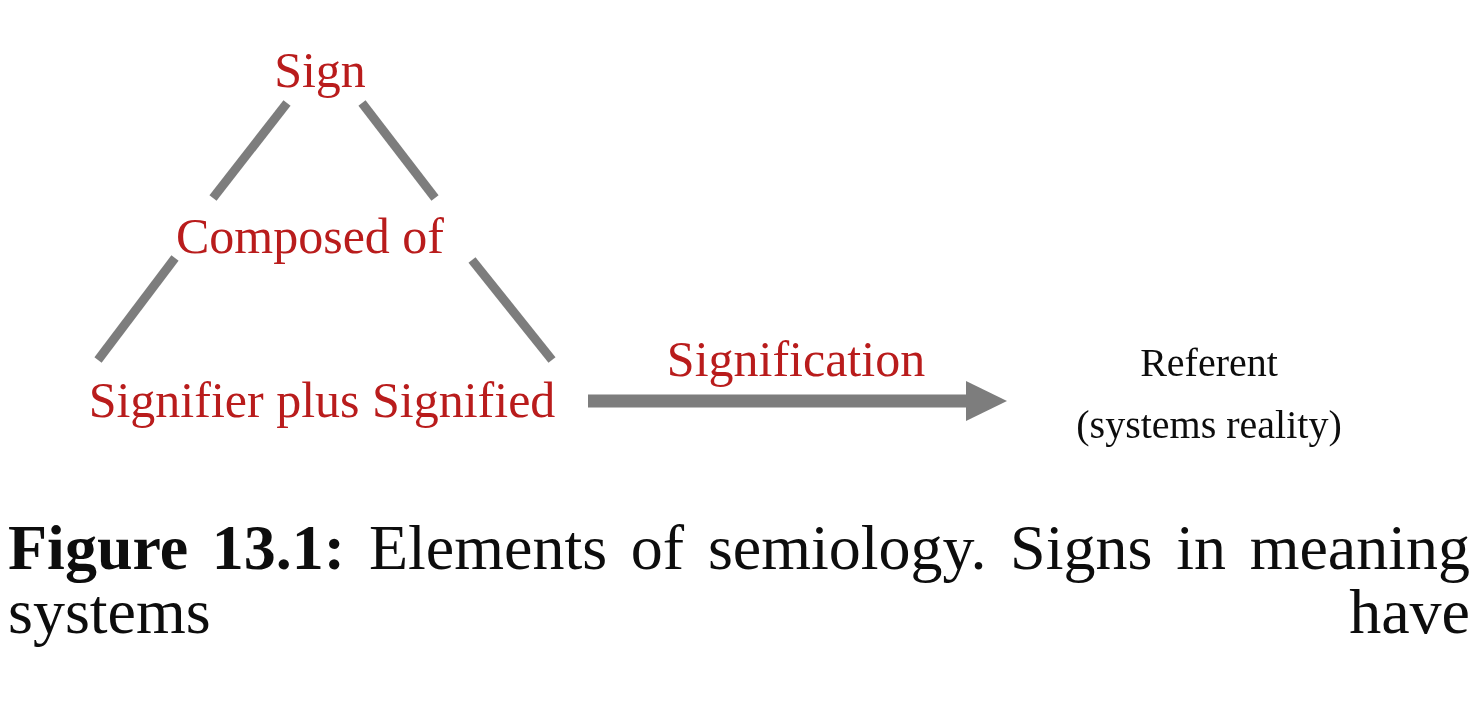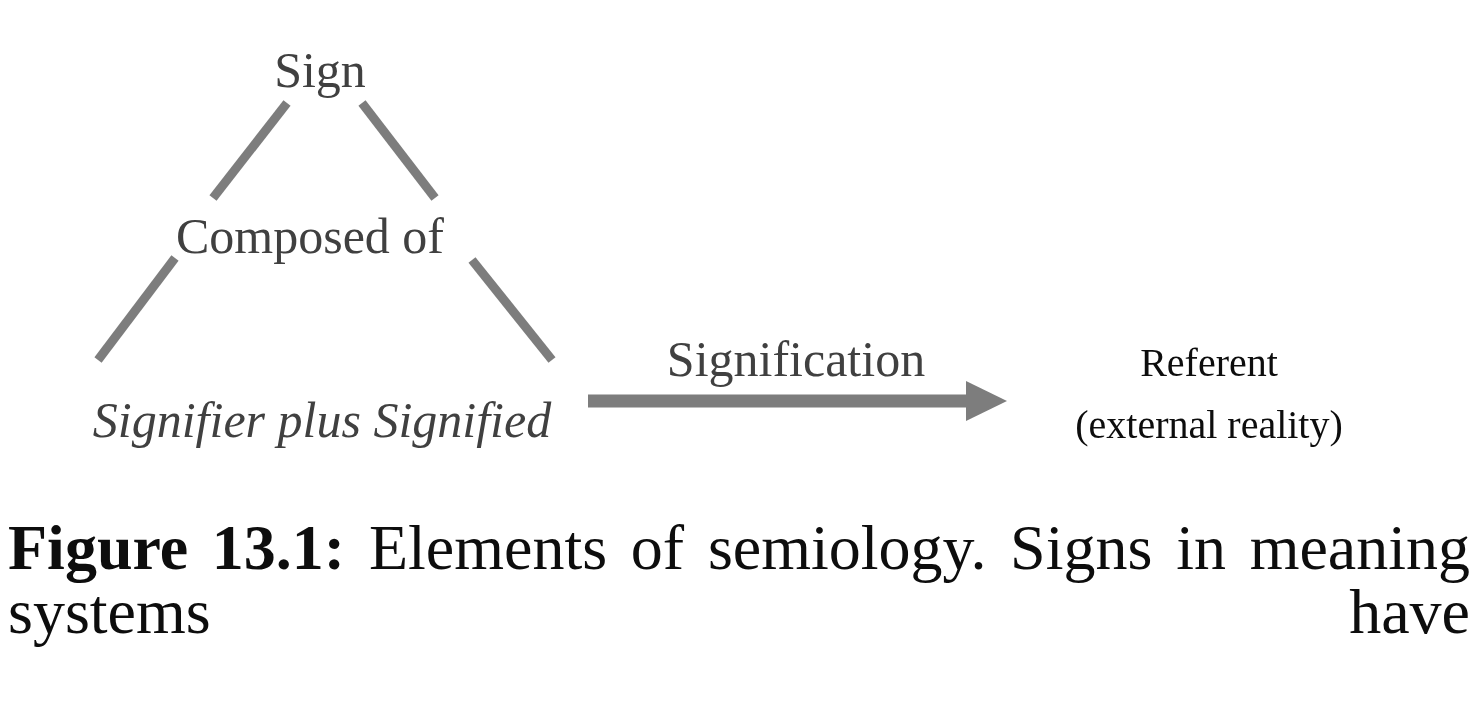--- a/index.html
+++ b/index.html
@@ -20,21 +20,21 @@
     position: absolute;
     left: 0;
     top: 0;
   }
   .node-label {
     position: absolute;
     font-size: 50px;
     line-height: 62px;
     white-space: nowrap;
     transform: translateX(-50%);
-    color: #404040;
+    color: #b91c1c;
   }
   .referent-block {
     position: absolute;
     font-size: 40px;
     line-height: 62px;
     text-align: center;
     transform: translateX(-50%);
     white-space: nowrap;
     color: #0d0d0d;
   }
@@ -71,27 +71,27 @@
       <line x1="472" y1="260" x2="552" y2="360"></line>
       <line x1="588" y1="401" x2="970" y2="401" stroke-width="13"></line>
     </g>
     <polygon points="966,381 1007,401 966,421" fill="#7d7d7d" stroke="none"></polygon>
   </svg>
 
   <div class="node-label" style="left:320px; top:39px;">Sign</div>
 
   <div class="node-label" style="left:310px; top:205px;">Composed of</div>
 
-  <div class="node-label" style="left:322px; top:389px;font-style:italic;">Signifier plus Signified</div>
+  <div class="node-label" style="left:322px; top:369px;">Signifier plus Signified</div>
 
   <div class="node-label" style="left:796px; top:328px;text-align:right;">Signification</div>
 
   <div class="referent-block" style="left:1209px; top:332px;">
     <div>Referent</div>
-    <div>(external reality)</div>
+    <div>(systems reality)</div>
   </div>
 
   <div class="caption">
     <div class="cap-line justify">
       <span class="cap-bold">Figure 13.1:</span>
       <span>Elements of semiology. Signs in meaning systems have</span>
     </div>
   </div>
 
 </div>

